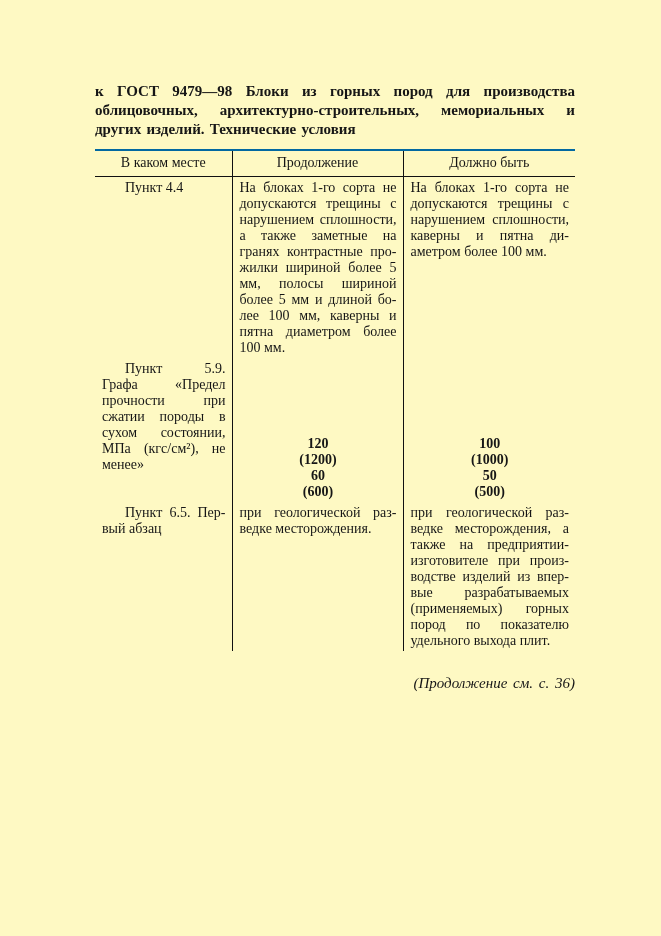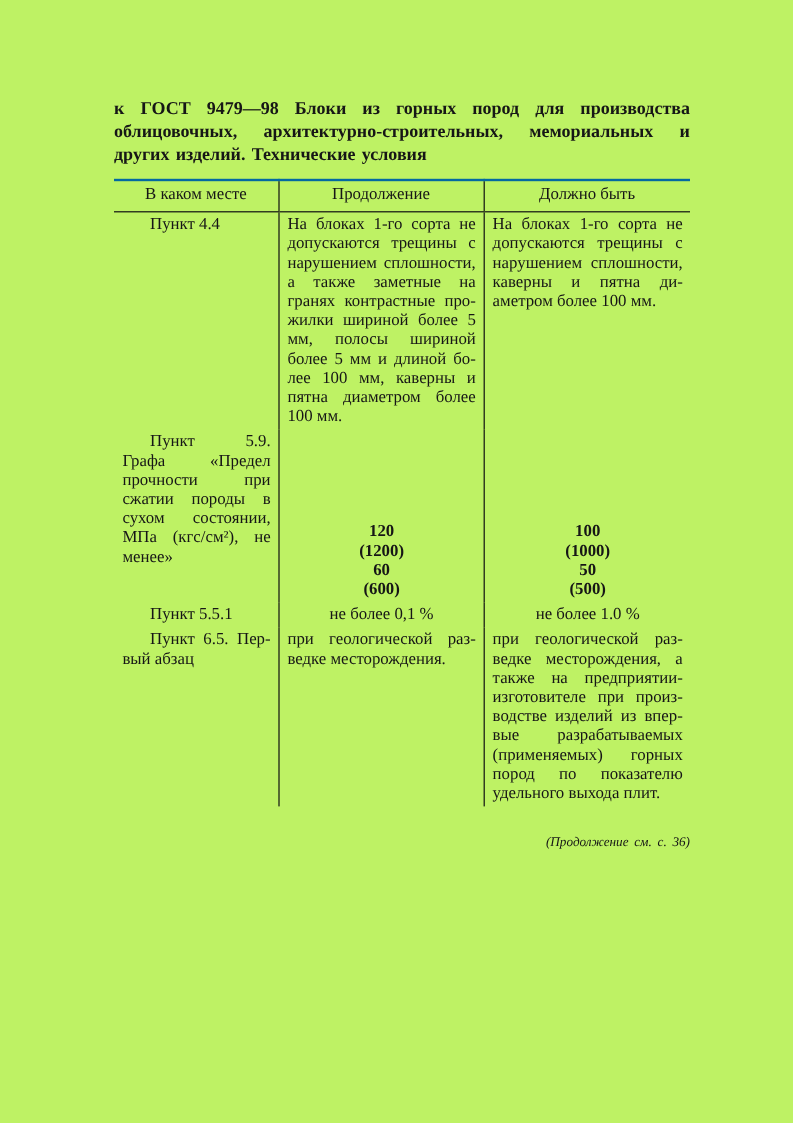--- a/index.html
+++ b/index.html
@@ -4,21 +4,21 @@
 <style>
   * { margin: 0; padding: 0; box-sizing: border-box; }
   html, body { background: #e8e8e8; }
   body { font-family: "Liberation Serif", "DejaVu Serif", serif; }
 
   .page {
     position: relative;
     width: 661px;
     height: 936px;
     margin: 0 auto;
-    background: #bef264;
+    background: #fef9c3;
     color: #161616;
     overflow: hidden;
   }
 
   .doc-title {
     margin: 82px 86px 0 95px;
     width: 480px;
     font-weight: bold;
     font-size: 15px;
     line-height: 19px;
@@ -68,21 +68,21 @@
     font-weight: bold;
   }
   tr.offset-row td.nums { padding-top: 78px; }
 
   td.centered { text-align: center; }
 
   .continuation {
     margin: 24px 86px 0 0;
     text-align: right;
     font-style: italic;
-    font-size: 11px;
+    font-size: 15px;
     word-spacing: 2px;
   }
 </style>
 </head>
 <body>
 
 <div class="page">
 
   <p class="doc-title">к ГОСТ 9479—98 Блоки из горных пород для производства облицовочных, архитектурно-строительных, мемориальных и других изделий. Техничес­кие условия</p>
 
@@ -115,27 +115,20 @@
         <td class="sep nums">120
 (1200)
 60
 (600)</td>
         <td class="sep nums">100
 (1000)
 50
 (500)</td>
       </tr>
 
-      <tr>
-        <td class="place">
-          <div class="para">Пункт 5.5.1</div>
-        </td>
-        <td class="sep centered">не более 0,1 %</td>
-        <td class="sep centered">не более 1.0 %</td>
-      </tr>
 
       <tr>
         <td class="place">
           <div class="para">Пункт 6.5. Пер­вый абзац</div>
         </td>
         <td class="sep body-text">при геологической раз­ведке месторождения.</td>
         <td class="sep body-text">при геологической раз­ведке месторождения, а также на предприятии-изготовителе при произ­водстве изделий из впер­вые разрабатываемых (применяемых) горных пород по показателю удельного выхода плит.</td>
       </tr>
     </tbody>
   </table>

